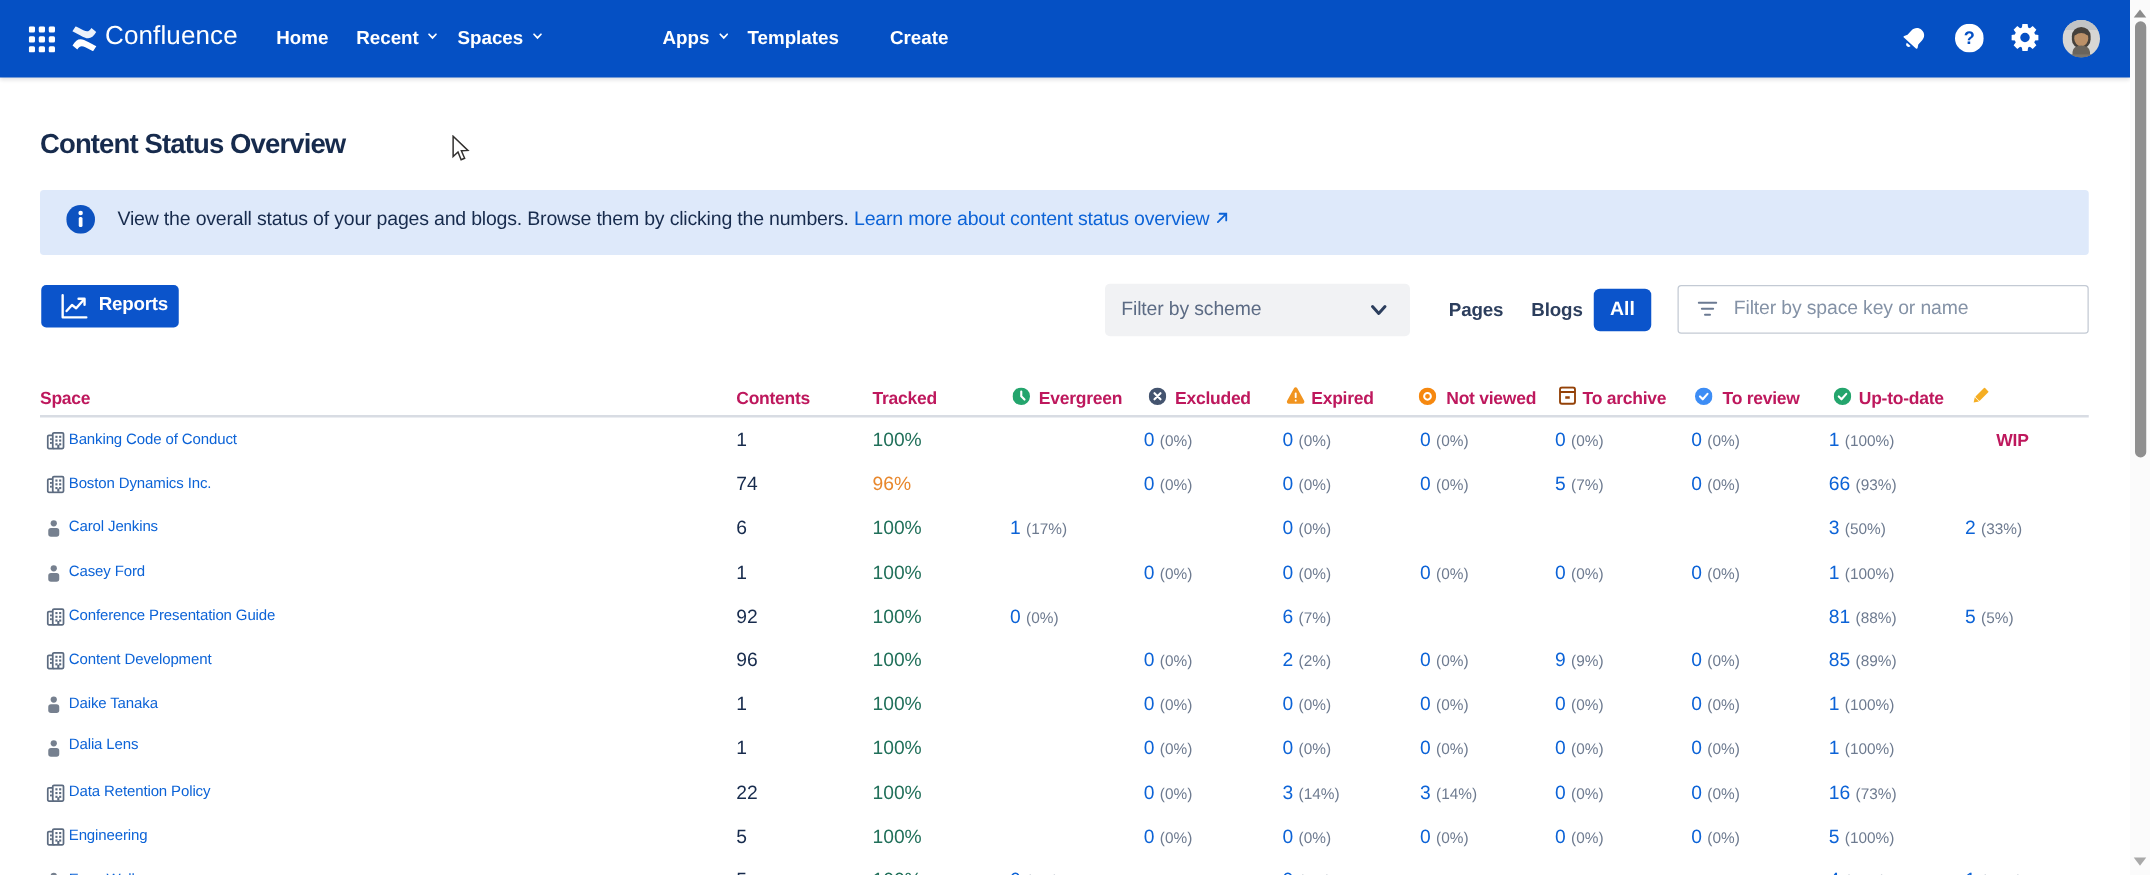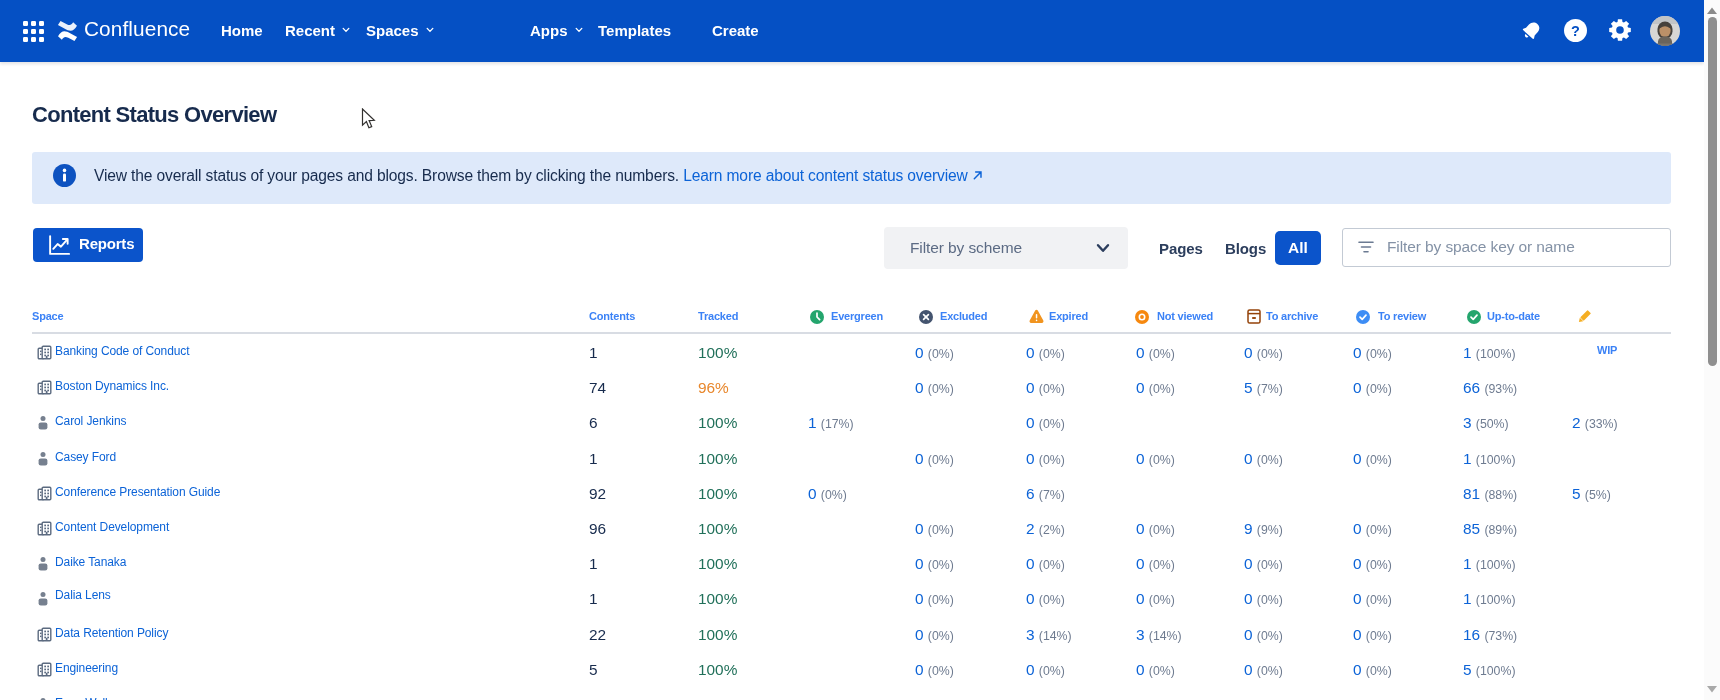--- a/index.html
+++ b/index.html
@@ -13,28 +13,28 @@
     font-size:15px; font-weight:700; white-space:nowrap; }
   .chev { display:inline-block; width:8px; height:8px; margin-left:7px; position:relative; top:-2px; }
   
   #title { position:absolute; left:32px; top:102px; font-size:22px; font-weight:700; color:#172b4d; letter-spacing:-0.7px;}
   #banner { position:absolute; left:32px; top:152px; width:1639px; height:52px; background:#dee9fa; border-radius:3px; }
   #bannertext { position:absolute; left:94px; top:167px; font-size:15.6px; color:#172b4d; letter-spacing:-0.15px;}
   #bannertext a { color:#0c63d7; text-decoration:none; }
   .btn { position:absolute; background:#0b54cb; border-radius:4px; color:#fff; font-weight:700; }
   #reports { left:33px; top:228px; width:110px; height:34px; font-size:15px; letter-spacing:-0.2px; }
   #scheme { position:absolute; left:884px; top:227px; width:244px; height:42px; background:#f1f2f4;
-    border-radius:4px; color:#5c6b84; font-size:15.5px; line-height:42px; padding-left:26px; letter-spacing:-0.1px;}
+    border-radius:4px; color:#5c6b84; font-size:15.5px; line-height:42px; padding-left:13px; letter-spacing:-0.1px;}
   .tabtxt { position:absolute; top:240px; font-size:15px; font-weight:700; color:#2c3e5d; letter-spacing:-0.1px;}
   #allbtn { left:1275px; top:231px; width:46px; height:34px; font-size:15.5px; line-height:34px; text-align:center; border-radius:5px;}
   #spacefilter { position:absolute; left:1342px; top:228px; width:329px; height:39px; background:#fff;
     border:1.5px solid #c3cad4; border-radius:3px; }
   #spacefilter span { position:absolute; left:44px; top:9px; font-size:15.5px; color:#8492a6; letter-spacing:-0.1px;}
   
-  .hlabel { position:absolute; top:310px; font-size:11px; font-weight:700; color:#3b82f6; letter-spacing:-0.2px; white-space:nowrap; }
+  .hlabel { position:absolute; top:310px; font-size:14px; font-weight:700; color:#be185d; letter-spacing:-0.2px; white-space:nowrap; }
   #hline { position:absolute; left:32px; top:332px; width:1639px; height:2px; background:#d8dce3; }
   .row { position:absolute; left:0; width:1720px; height:35px; }
   .name { position:absolute; left:55px; font-size:12px; color:#0c63d7; white-space:nowrap; letter-spacing:-0.1px;}
   .cont { position:absolute; left:589px; font-size:15.4px; color:#172b4d; }
   .trk  { position:absolute; left:698px; font-size:15.4px; color:#21705a; }
   .trk.or { color:#e8872c; }
   .num { position:absolute; font-size:15.4px; color:#0c63d7; white-space:nowrap; }
   .num i { font-style:normal; font-size:12.3px; color:#6e7b90; }
   .ricon { position:absolute; left:37px; }
 </style>

